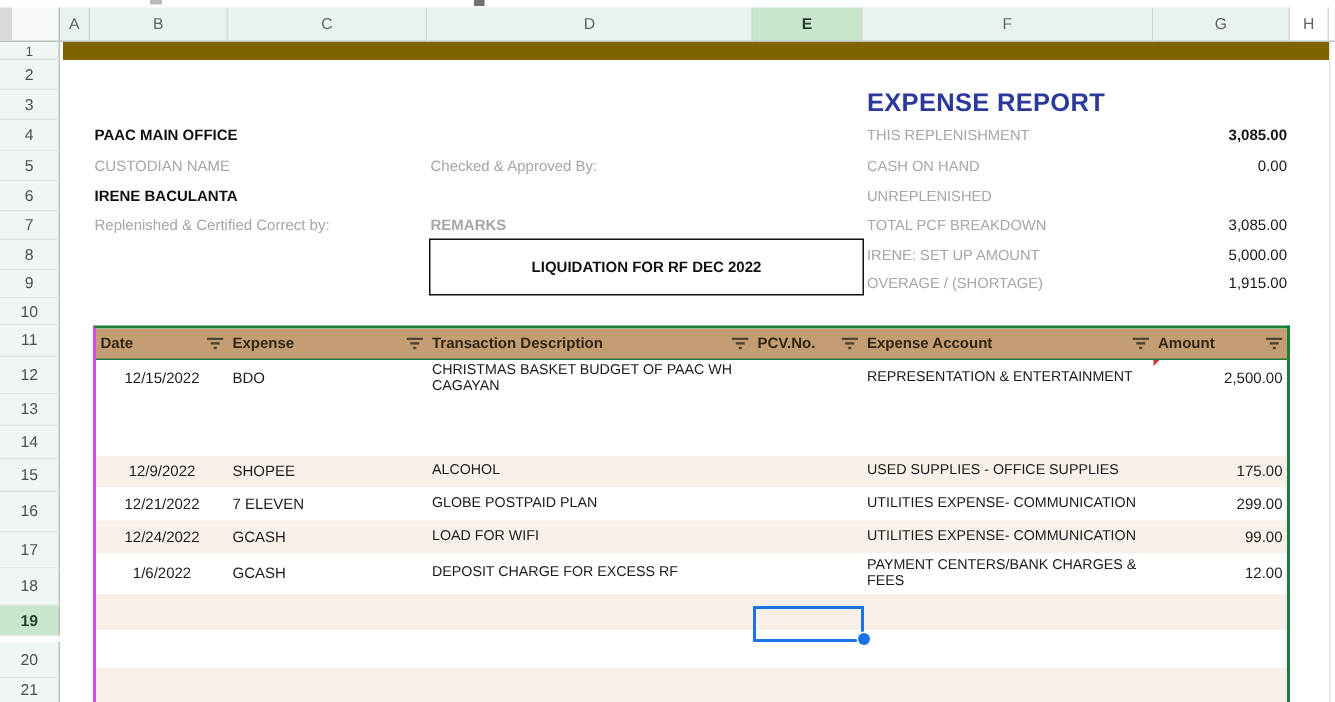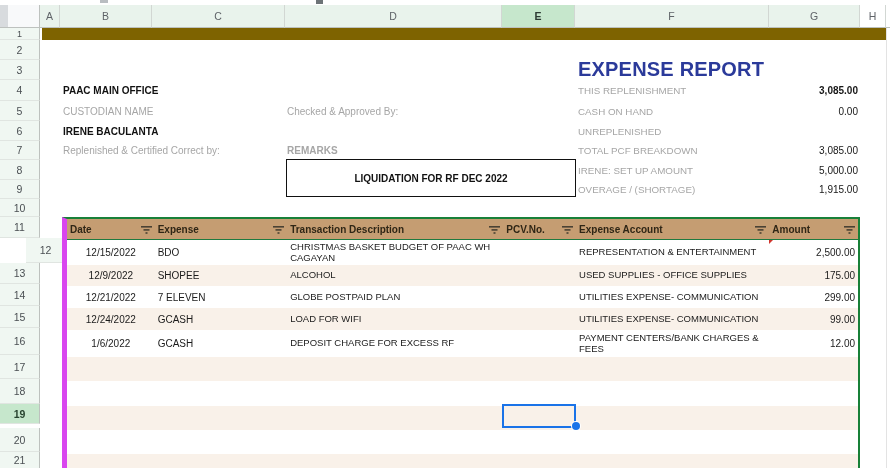--- a/index.html
+++ b/index.html
@@ -25,35 +25,35 @@
   
   .rowhdr{left:0;width:40px;box-sizing:border-box;display:flex;align-items:center;justify-content:center;
           background:#f0f7f2;border-bottom:1px solid #e0e5e1;border-right:1px solid #bdc1be;
           font-size:10.5px;color:#4a4f53;overflow:hidden;}
   .rowhdr.sel{background:#c6e7cc;color:#27432f;font-weight:bold;}
 
   
   .ltext{display:flex;align-items:center;font-size:10px;color:#111;white-space:nowrap;}
   .gray{color:#a6a6a6;text-align:right;}
   .bold{font-weight:bold;}
-  .title{font-size:20px;font-weight:bold;color:#2b3a9a;letter-spacing:.2px;display:flex;align-items:center;text-align:right;}
+  .title{font-size:17px;font-weight:bold;color:#2b3a9a;letter-spacing:.2px;display:flex;align-items:center;text-align:right;}
 
   .sumrow{left:578px;right:32px;display:flex;justify-content:space-between;align-items:center;}
   .sumlabel{color:#a6a6a6;font-size:9.8px;white-space:nowrap;}
   .sumvalue{color:#161616;font-size:10px;white-space:nowrap;}
 
   .olive{left:42px;top:28px;width:844px;height:12px;background:#7e6300;}
   .sheet-end{left:886px;top:28px;width:1px;height:440px;background:#e3e3e3;}
 
   .remarks-box{left:286px;top:159px;width:290px;height:38px;box-sizing:border-box;border:1.5px solid #111;
                display:flex;align-items:center;justify-content:center;font-size:10px;font-weight:bold;color:#111;}
 
   
   .ftable{left:62px;top:217px;width:798px;height:251px;box-sizing:border-box;
-          border-left:5px solid #d946ef;border-right:2px solid #188038;border-top:2px solid #188038;overflow:hidden;}
+          border-left:2px solid #d946ef;border-right:2px solid #188038;border-top:2px solid #188038;overflow:hidden;}
   .thead{display:flex;height:21px;background:#c59d72;border-bottom:1px solid #1f7a40;box-sizing:border-box;}
   .th{position:relative;display:flex;align-items:center;box-sizing:border-box;padding-left:3px;
       font-size:10px;font-weight:bold;color:#2f2616;white-space:nowrap;overflow:hidden;}
   .th .ficon{position:absolute;right:3px;top:50%;margin-top:-4px;}
   .trow{display:flex;box-sizing:border-box;}
   .band-b{background:#f9f1e9;}
   .band-a{background:#ffffff;}
   .tc{box-sizing:border-box;display:flex;align-items:center;font-size:10px;color:#1b1b1b;overflow:hidden;position:relative;}
   .tc.center{justify-content:center;}
   .tc.right{justify-content:flex-end;padding-right:3px;}
@@ -92,21 +92,21 @@
   <div class="abs rowhdr" style="top:40px;height:20px;">2</div>
   <div class="abs rowhdr" style="top:60px;height:20px;">3</div>
   <div class="abs rowhdr" style="top:80px;height:21px;">4</div>
   <div class="abs rowhdr" style="top:101px;height:20px;">5</div>
   <div class="abs rowhdr" style="top:121px;height:20px;">6</div>
   <div class="abs rowhdr" style="top:141px;height:19px;">7</div>
   <div class="abs rowhdr" style="top:160px;height:20px;">8</div>
   <div class="abs rowhdr" style="top:180px;height:19px;">9</div>
   <div class="abs rowhdr" style="top:199px;height:18px;">10</div>
   <div class="abs rowhdr" style="top:217px;height:21px;">11</div>
-  <div class="abs rowhdr" style="top:238px;height:25px;margin-left:26px;">12</div>
+  <div class="abs rowhdr" style="top:238px;height:25px;">12</div>
   <div class="abs rowhdr" style="top:263px;height:21px;">13</div>
   <div class="abs rowhdr" style="top:284px;height:22px;">14</div>
   <div class="abs rowhdr" style="top:306px;height:22px;">15</div>
   <div class="abs rowhdr" style="top:328px;height:27px;">16</div>
   <div class="abs rowhdr" style="top:355px;height:24px;">17</div>
   <div class="abs rowhdr" style="top:379px;height:25px;">18</div>
   <div class="abs rowhdr sel" style="top:404px;height:20px;">19</div>
   <div class="abs rowhdr" style="top:428px;height:24px;">20</div>
   <div class="abs rowhdr" style="top:452px;height:16px;border-bottom:none;">21</div>
 
@@ -206,21 +206,21 @@
       <div class="tc center" style="width:88px;">12/15/2022</div>
       <div class="tc pl" style="width:133px;">BDO</div>
       <div class="tc pl wrap" style="width:217px;">CHRISTMAS BASKET BUDGET OF PAAC WH CAGAYAN</div>
       <div class="tc" style="width:73px;"></div>
       <div class="tc pl wrap" style="width:194px;">REPRESENTATION &amp; ENTERTAINMENT</div>
       <div class="tc right" style="width:89px;">
           <i class="note"></i>
           <span>2,500.00</span>
         </div>
     </div>
-    <div class="trow band-b" style="height:21px;">
+    <div class="trow band-b" style="height:21px;margin-top:39px;">
       <div class="tc center" style="width:88px;">12/9/2022</div>
       <div class="tc pl" style="width:133px;">SHOPEE</div>
       <div class="tc pl wrap" style="width:217px;">ALCOHOL</div>
       <div class="tc" style="width:73px;"></div>
       <div class="tc pl wrap" style="width:194px;">USED SUPPLIES - OFFICE SUPPLIES</div>
       <div class="tc right" style="width:89px;">175.00</div>
     </div>
     <div class="trow band-a" style="height:22px;">
       <div class="tc center" style="width:88px;">12/21/2022</div>
       <div class="tc pl" style="width:133px;">7 ELEVEN</div>

